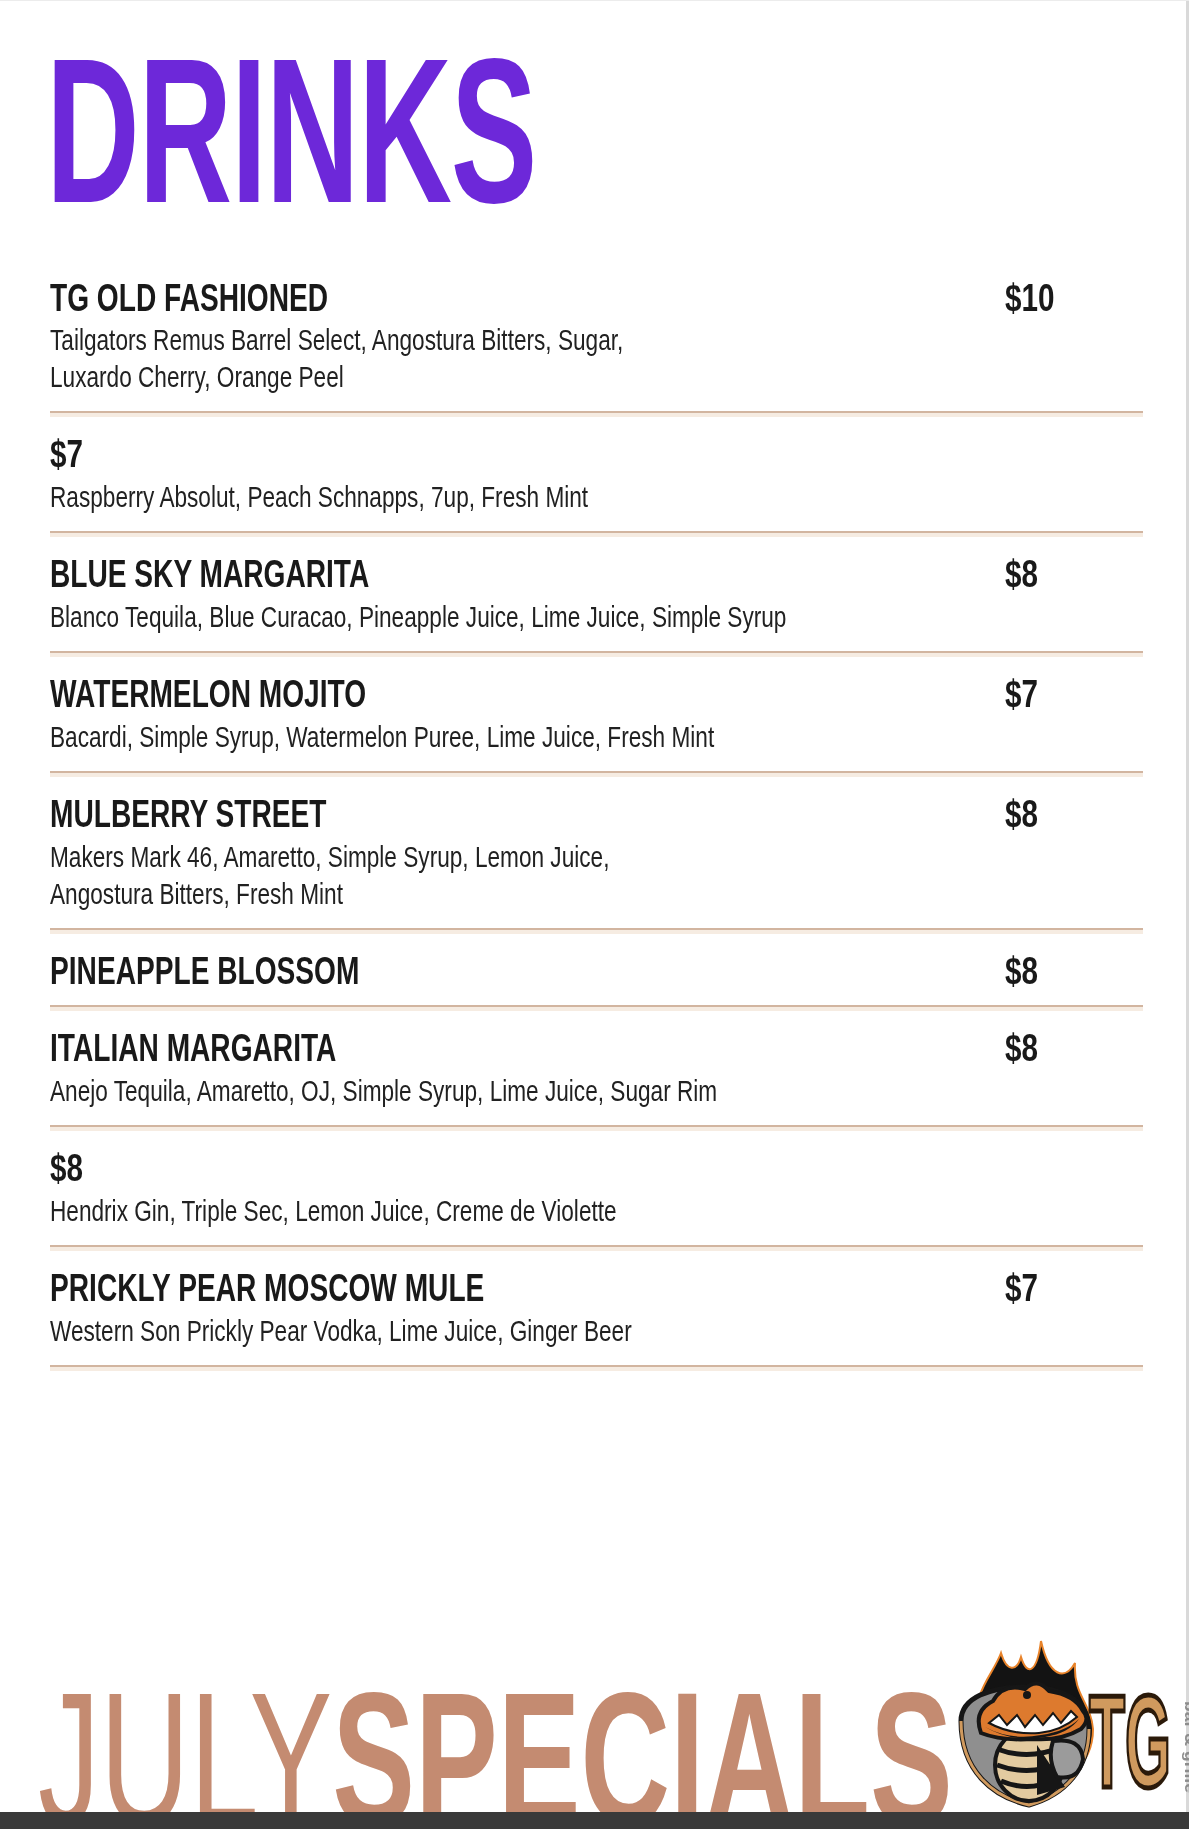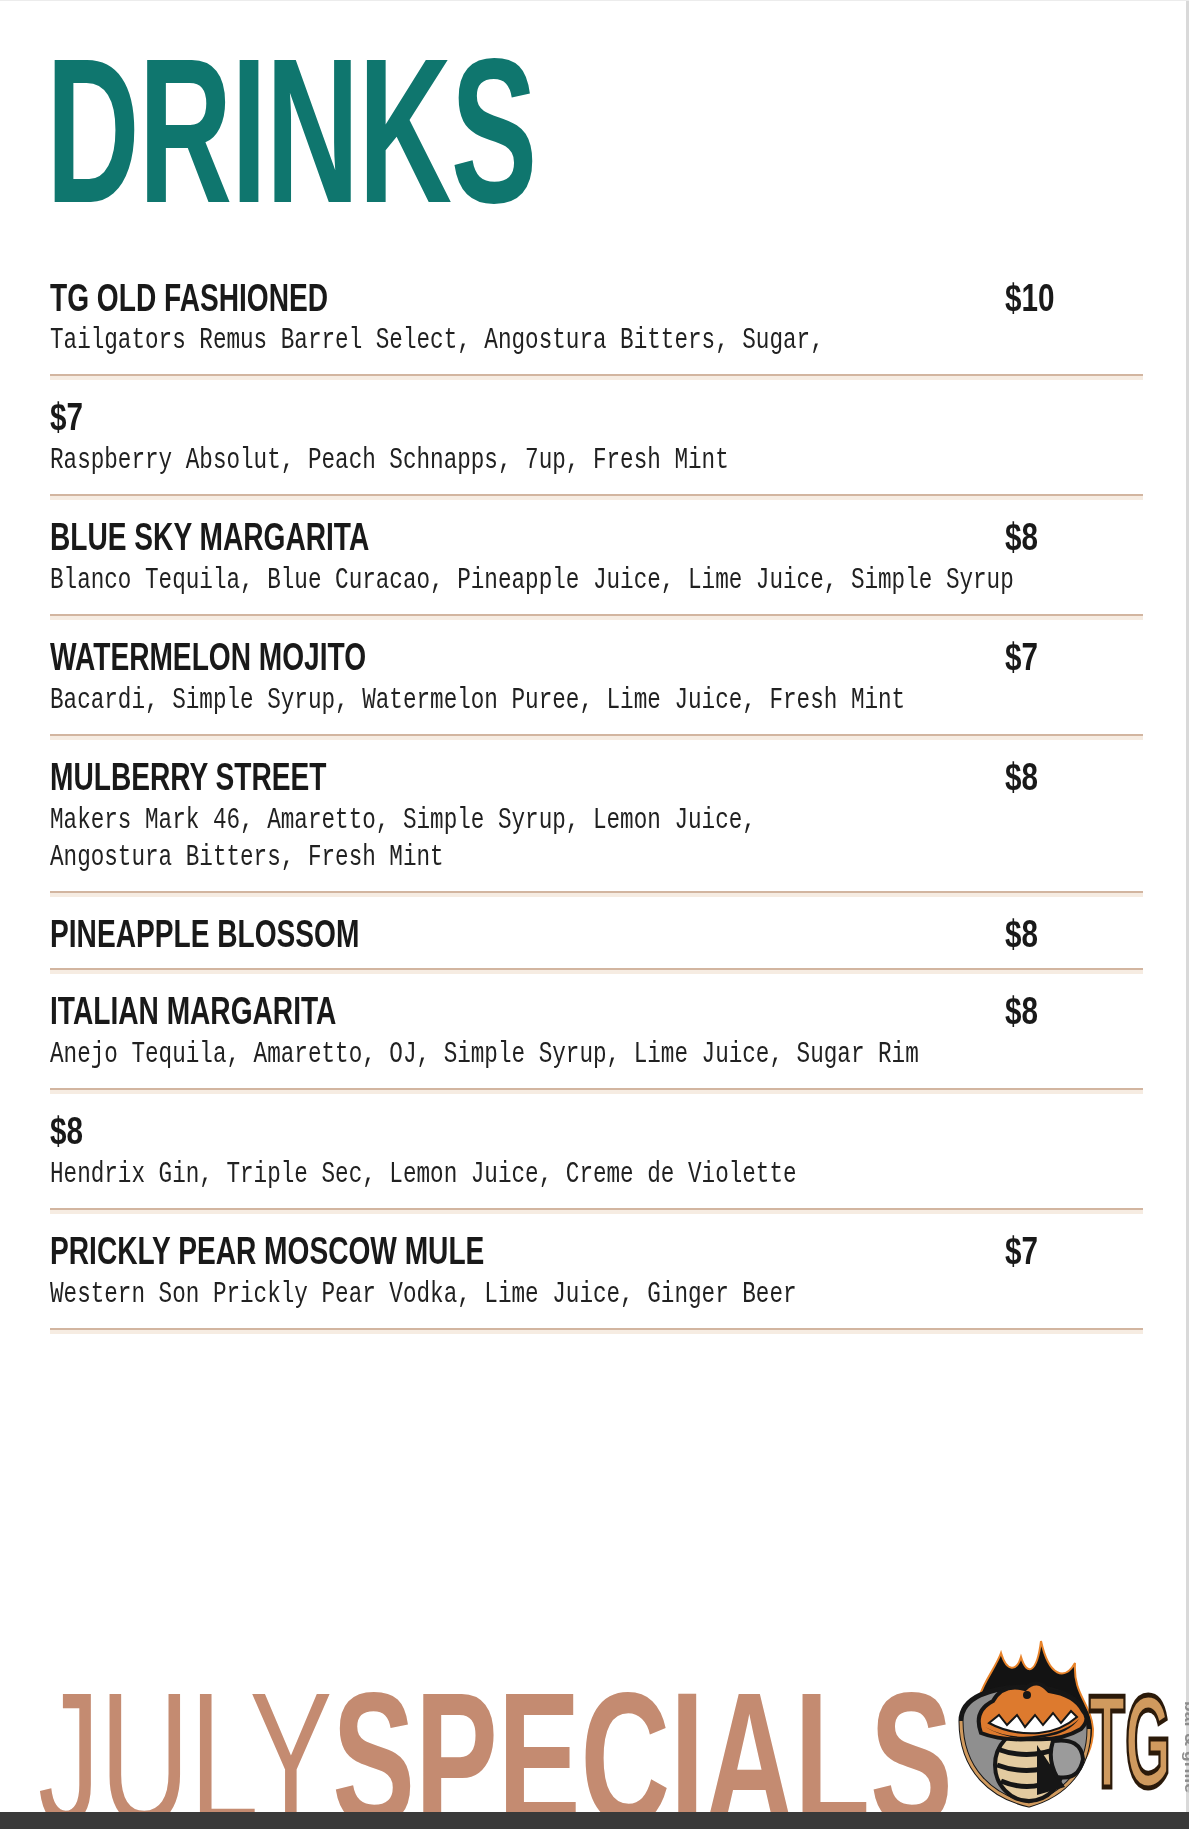--- a/index.html
+++ b/index.html
@@ -15,21 +15,21 @@
   .page-edge-right{
     position:absolute;top:0;right:0;width:3px;height:100%;
     background:#d9d9d9;
   }
   
   .page-title{
     margin:36px 0 0 46px;
     font-size:206px;
     font-weight:bold;
     line-height:0.92;
-    color:#0f766e;
+    color:#6d28d9;
     letter-spacing:-2px;
     white-space:nowrap;
   }
   .squeeze-title{display:inline-block;transform:scaleX(0.63);transform-origin:0 50%;}
   
   .menu-list{
     margin:30px 46px 0 50px;
   }
   .menu-item{
     padding:22px 0 13px 0;
@@ -45,21 +45,21 @@
   .cond-n{
     display:inline-block;transform:scaleX(0.74);transform-origin:0 50%;
     font-size:38px;font-weight:bold;color:#191919;line-height:1.05;
     letter-spacing:0px;
   }
   .cond-p{
     display:inline-block;transform:scaleX(0.78);transform-origin:0 50%;
     font-size:38px;font-weight:bold;color:#191919;line-height:1.05;
   }
   .item-desc{margin-top:6px;}
-  .desc-line{white-space:nowrap;line-height:33px;font-family:Liberation Mono, monospace;}
+  .desc-line{white-space:nowrap;line-height:33px;}
   .cond-d{
     display:inline-block;transform:scaleX(0.78);transform-origin:0 50%;
     font-size:29px;font-weight:normal;color:#212121;
   }
   
   .footer-title{
     position:absolute;
     left:38px;
     bottom:-23px;
     font-size:188px;
@@ -90,20 +90,21 @@
 <h1 class="page-title"><span class="squeeze-title">DRINKS</span></h1>
 
 <div class="menu-list" id="menu-list">
   <div class="menu-item">
     <div class="item-row">
       <div class="item-name-cell"><span class="cond-n">TG OLD FASHIONED</span></div>
       <div class="item-price-cell"><span class="cond-p">$10</span></div>
     </div>
     <div class="item-desc">
         <div class="desc-line"><span class="cond-d">Tailgators Remus Barrel Select, Angostura Bitters, Sugar,</span></div>
+        <div class="desc-line"><span class="cond-d">Luxardo Cherry, Orange Peel</span></div>
       </div>
   </div>
 
   <div class="menu-item">
     <div class="item-row">
       <div class="item-price-cell"><span class="cond-p">$7</span></div>
     </div>
     <div class="item-desc">
         <div class="desc-line"><span class="cond-d">Raspberry Absolut, Peach Schnapps, 7up, Fresh Mint</span></div>
       </div>

